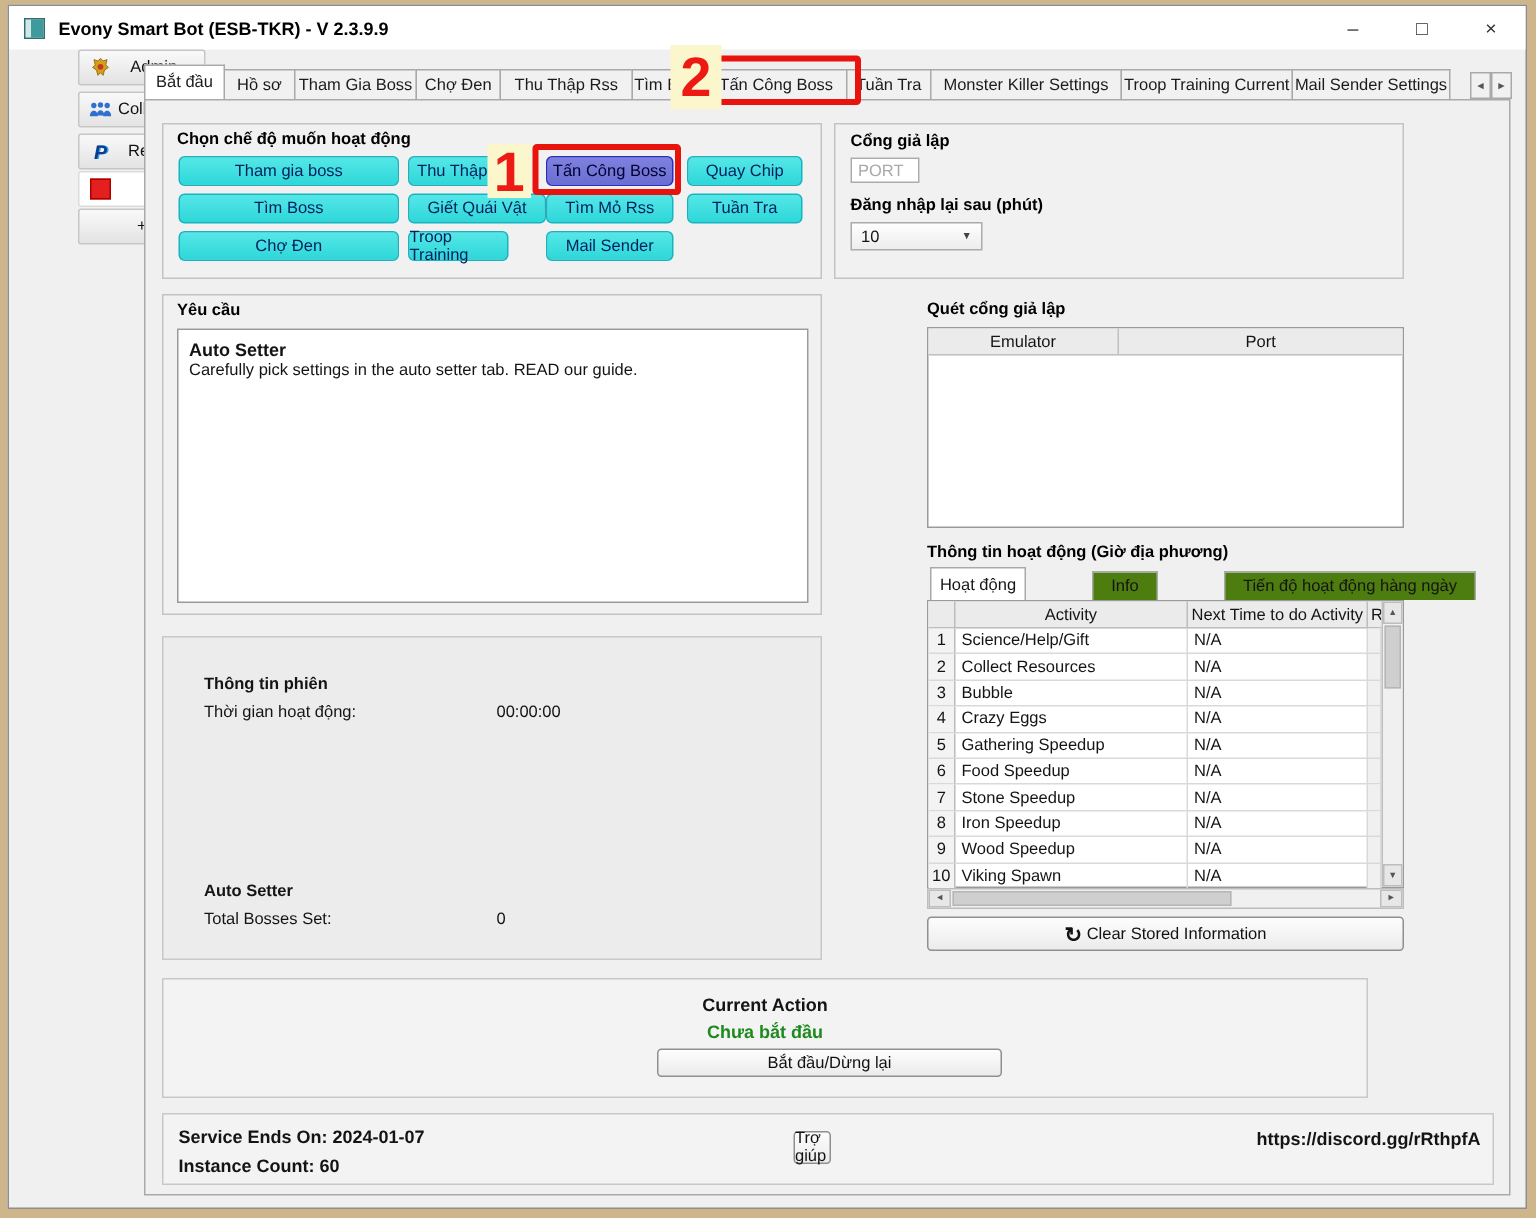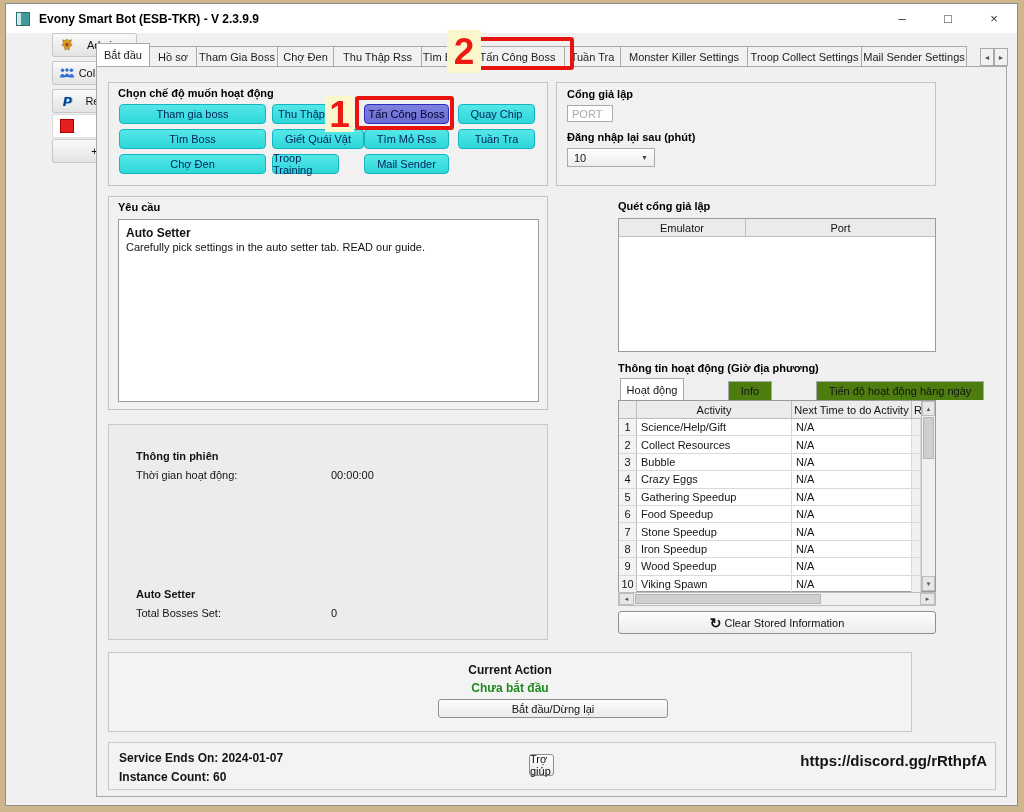--- a/index.html
+++ b/index.html
@@ -163,21 +163,21 @@
 <div class="abs tabbar">
   <div class="tab selected" style="width:54px;">Bắt đầu</div>
   <div class="tab" style="width:48px;">Hồ sơ</div>
   <div class="tab" style="width:82px;">Tham Gia Boss</div>
   <div class="tab" style="width:57px;">Chợ Đen</div>
   <div class="tab" style="width:89px;">Thu Thập Rss</div>
   <div class="tab" style="width:50px;">Tìm Boss</div>
   <div class="tab" style="width:95px;">Tấn Công Boss</div>
   <div class="tab" style="width:57px;">Tuần Tra</div>
   <div class="tab" style="width:128px;">Monster Killer Settings</div>
-  <div class="tab" style="width:115px;">Troop Collect Settings</div>
+  <div class="tab" style="width:115px;">Troop Training Current</div>
   <div class="tab" style="width:106px;">Mail Sender Settings</div>
   <div class="tab-arrows">
     <div class="tab-arrow">◄</div>
     <div class="tab-arrow">►</div>
   </div>
 </div>
 
 <div class="abs content-box"></div>
 
 <div class="abs groupbox" style="left:108px; top:82px; width:440px; height:104px;">
@@ -329,19 +329,19 @@
 <div class="abs panel" style="left:108px; top:652px; width:804px; height:80px; background:#f3f3f3; text-align:center;">
   <div class="bold" style="margin-top:10px; font-size:12px;">Current Action</div>
   <div class="bold green" style="margin-top:4px; font-size:12px;">Chưa bắt đầu</div>
   <div class="btn3d" style="position:absolute; left:329px; top:46px; width:230px; height:19px;">Bắt đầu/Dừng lại</div>
 </div>
 
 <div class="abs panel" style="left:108px; top:742px; width:888px; height:48px; background:#f3f3f3;">
   <div class="abs bold" style="left:10px; top:8px; font-size:12px;">Service Ends On: 2024-01-07</div>
   <div class="abs bold" style="left:10px; top:27px; font-size:12px;">Instance Count: 60</div>
   <div class="btn3d" style="position:absolute; left:420px; top:11px; width:25px; height:22px;">Trợ giúp</div>
-  <div class="abs bold" style="right:8px; top:9px; font-size:15px;">https://discord.gg/rRthpfA</div>
+  <div class="abs bold" style="right:8px; top:9px; font-size:12px;">https://discord.gg/rRthpfA</div>
 </div>
 
 <div class="ann-num" style="left:447px; top:30px; width:34px; height:43px;">2</div>
 <div class="ann-rect" style="left:476px; top:37px; width:98px; height:33px;"></div>
 <div class="ann-num" style="left:325px; top:96px; width:29px; height:36px;">1</div>
 <div class="ann-rect" style="left:355px; top:96px; width:99px; height:34px;"></div>
 
 </body></html>

